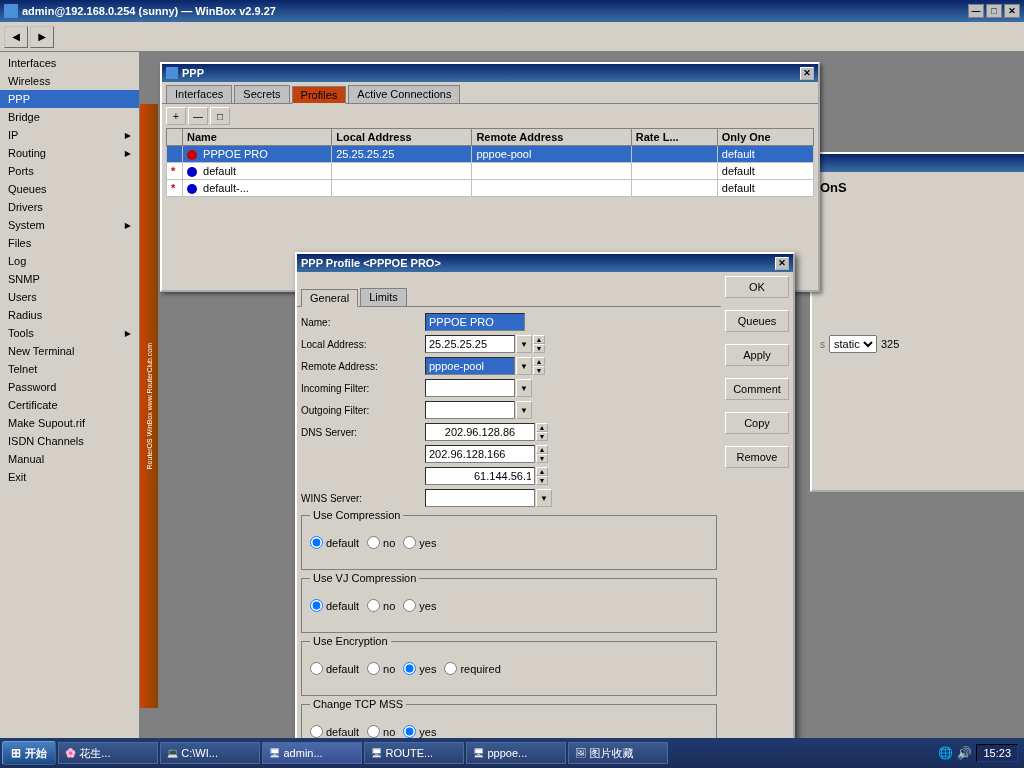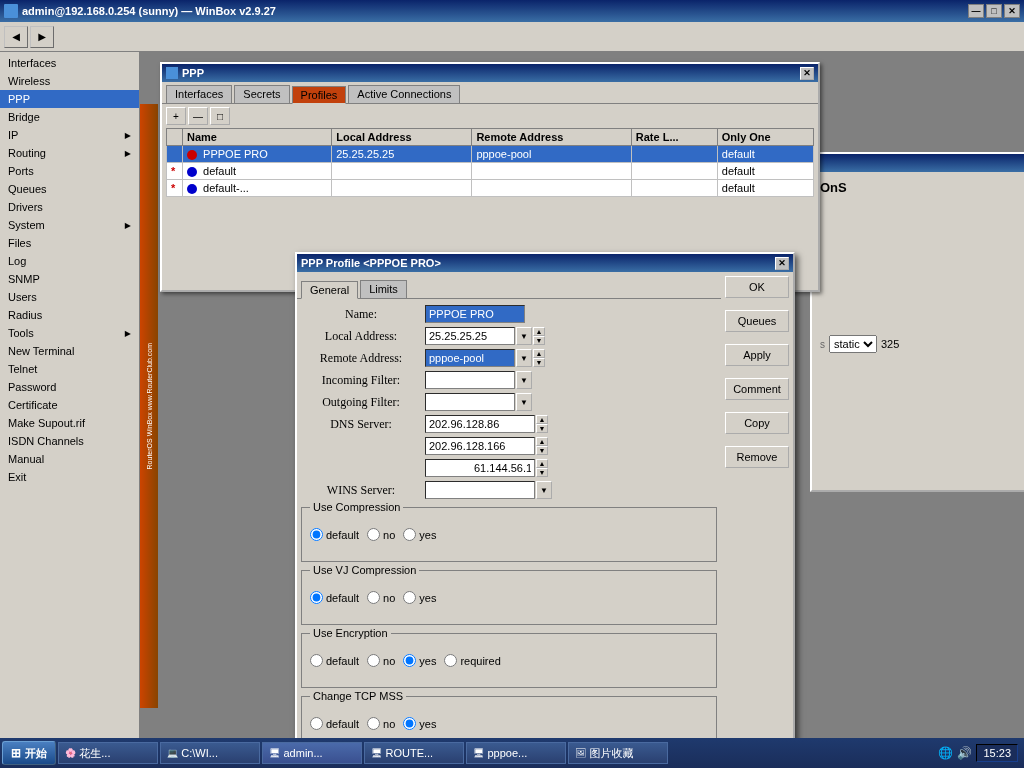--- a/index.html
+++ b/index.html
@@ -161,21 +161,21 @@
       margin-left: auto;
       width: 14px; height: 13px;
       background: #c0c0c0;
       border: 1px outset #ffffff;
       display: flex; align-items: center; justify-content: center;
       cursor: pointer; font-size: 9px; color: black; font-weight: bold;
     }
     .dialog-tabs {
       display: flex;
       background: #d4d0c8;
-      padding: 8px 4px 0;
+      padding: 16px 4px 0;
       border-bottom: 1px solid #808080;
     }
     .dialog-tab {
       padding: 2px 8px;
       border: 1px solid #808080;
       border-bottom: none;
       background: #c0c0c0;
       cursor: pointer;
       margin-right: 2px;
       font-size: 11px;
@@ -186,24 +186,23 @@
       position: relative; top: 1px;
     }
     .form-row {
       display: flex;
       align-items: center;
       margin-bottom: 4px;
       gap: 4px;
     }
     .form-label {
       width: 120px;
-      text-align: center;
-      font-size: 12px;
+      text-align: left;
+      font-size: 10px;
       color: #000;
-      font-family: Liberation Serif, serif;
     }
     .form-input {
       height: 18px;
       border: 1px inset #808080;
       background: white;
       padding: 1px 3px;
       font-size: 11px;
     }
     .form-input.highlight { background: #316ac5; color: white; }
     .form-input-group { display: flex; align-items: center; gap: 1px; }
@@ -607,21 +606,21 @@
               <div class="form-label">Outgoing Filter:</div>
               <div class="form-input-group">
                 <input type="text" class="form-input" style="width: 90px;" value="">
                 <div class="combo-arrow">▼</div>
               </div>
             </div>
 
             <div class="form-row">
               <div class="form-label">DNS Server:</div>
               <div class="form-input-group">
-                <input type="text" class="form-input" style="width: 110px;" value="202.96.128.86">
+                <input type="text" class="form-input" style="width: 110px; text-align: center;" value="202.96.128.86">
                 <div style="display:flex; flex-direction:column;">
                   <div class="spin-btn">▲</div>
                   <div class="spin-btn">▼</div>
                 </div>
               </div>
             </div>
             <div class="form-row">
               <div class="form-label"></div>
               <div class="form-input-group">
                 <input type="text" class="form-input" style="width: 110px;" value="202.96.128.166">

